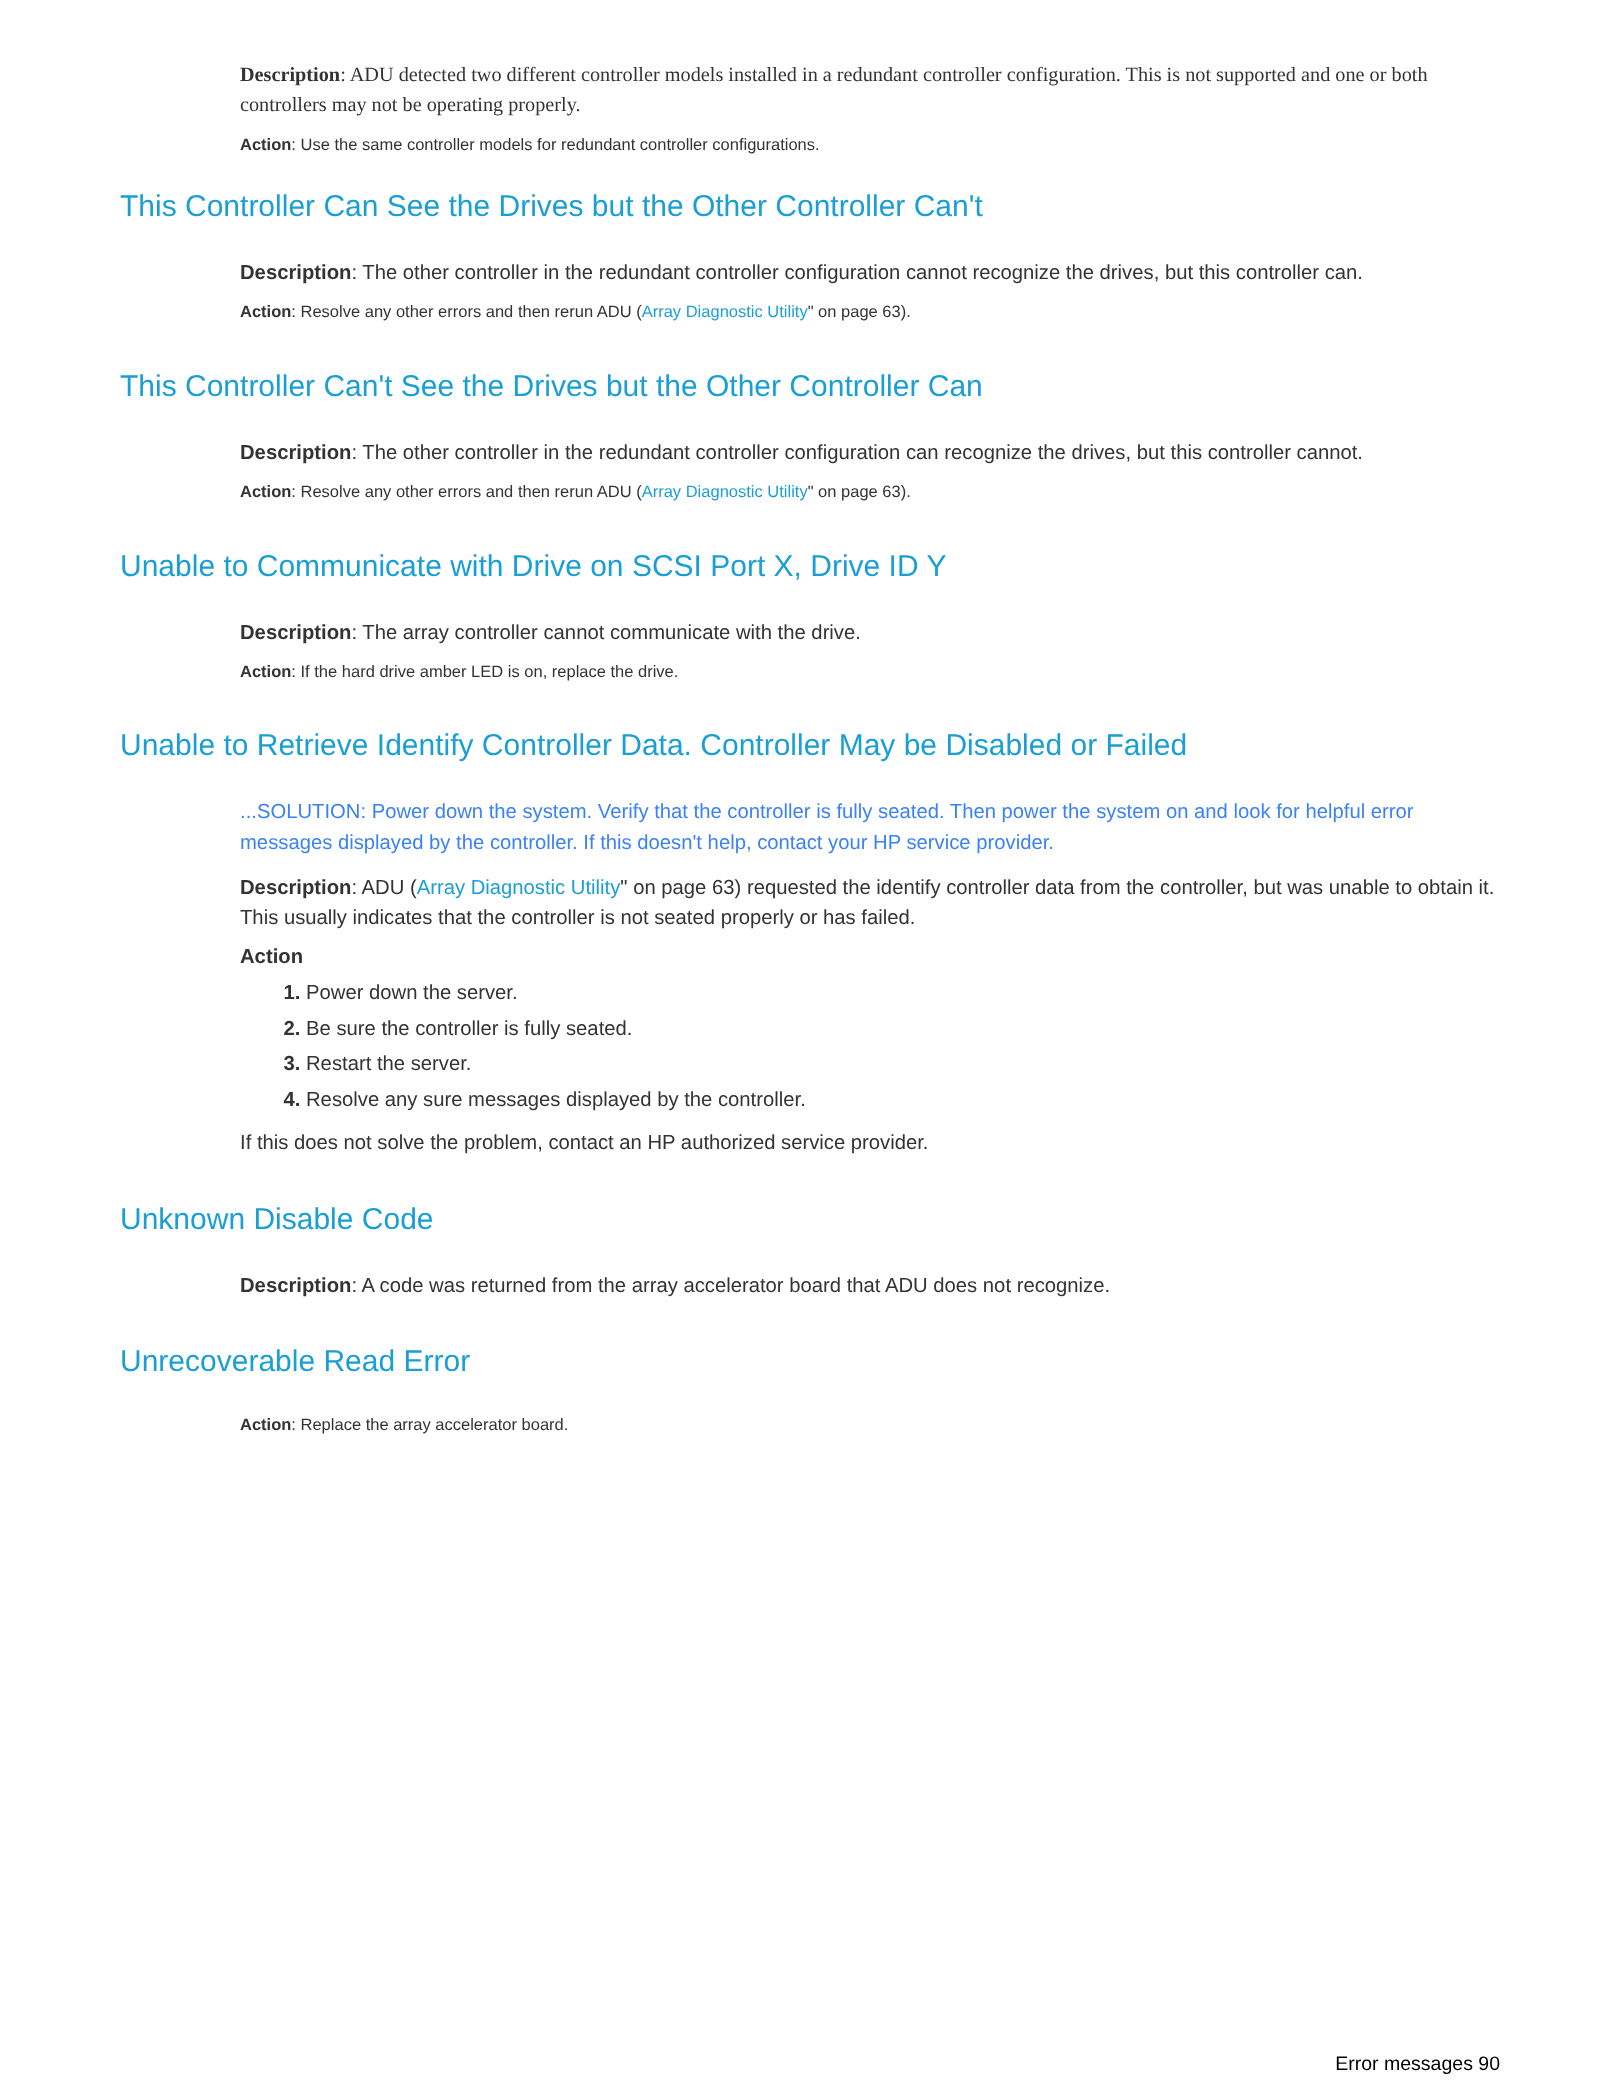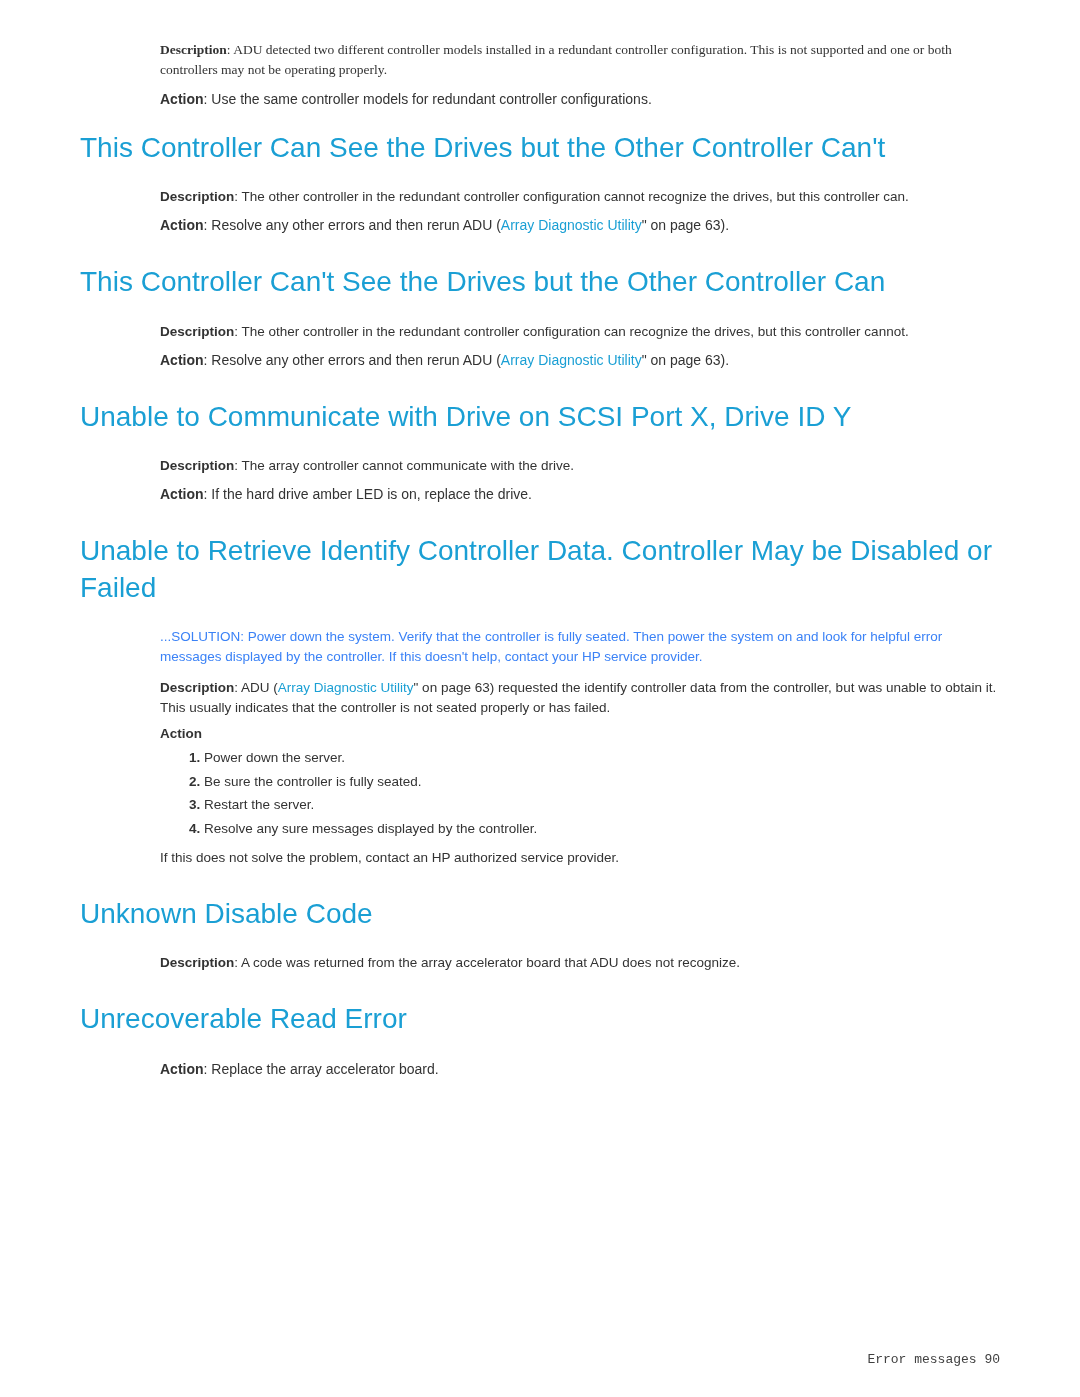--- a/index.html
+++ b/index.html
@@ -33,39 +33,39 @@
       margin-bottom: 8px;
       font-family: Liberation Serif, serif;
     }
 
     .section {
       margin-bottom: 28px;
     }
 
     .section-title {
       color: #1a9fd4;
-      font-size: 28px;
+      font-size: 20px;
       font-weight: normal;
       margin-bottom: 12px;
       line-height: 1.3;
     }
 
     .section-body {
       margin-left: 80px;
       margin-top: 21px;
     }
 
     .desc-line {
       font-size: 13.5px;
       line-height: 1.5;
       margin-bottom: 8px;
     }
 
     .action-line {
-      font-size: 14px;
+      font-size: 11px;
       line-height: 1.5;
       margin-bottom: 4px;
     }
 
     .label-bold {
       font-weight: bold;
     }
 
     a.inline-link {
       color: #1a9fd4;
@@ -104,25 +104,24 @@
     }
 
     .followup-text {
       font-size: 13.5px;
       line-height: 1.5;
       margin-top: 6px;
     }
 
     .page-footer {
       position: absolute;
-      bottom: 30px;
+      bottom: 14px;
       right: 80px;
       font-size: 13px;
-      color: #404040;
-      font-family: Liberation Mono, monospace;
+      color: #000000;
     }
 
     ol {
       list-style-type: decimal;
       padding-left: 24px;
     }
 
     ol li {
       font-size: 13.5px;
       line-height: 1.6;

